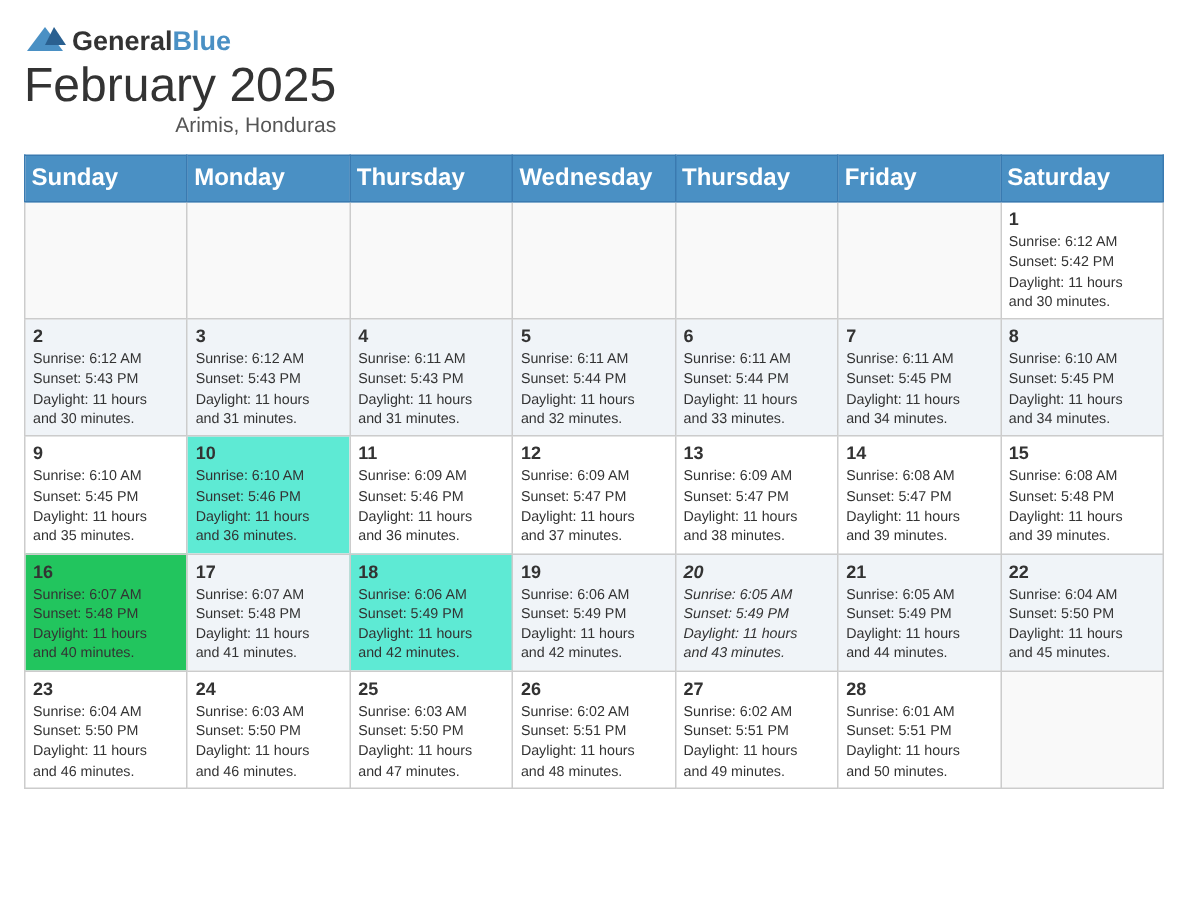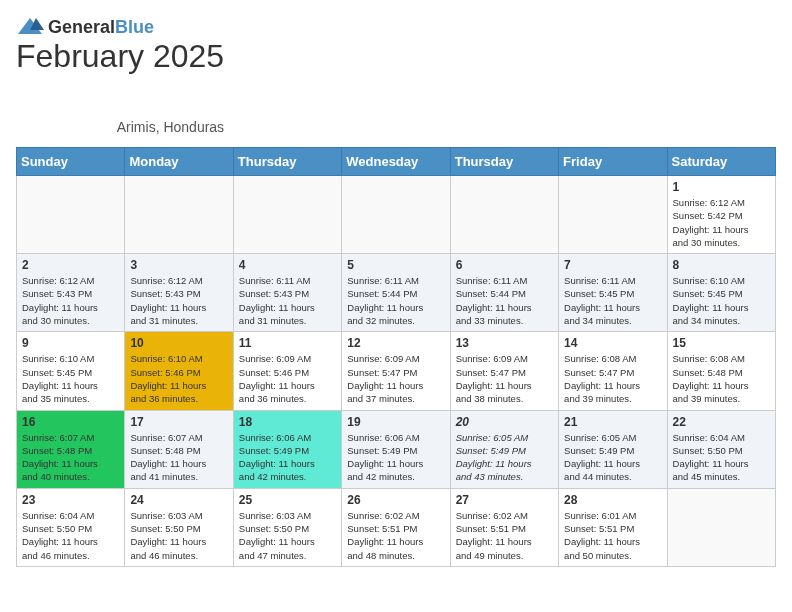--- a/index.html
+++ b/index.html
@@ -30,31 +30,30 @@
       text-align: right;
     }
     .month-year {
       font-size: 32px;
       font-weight: normal;
       color: #333;
     }
     .location {
       font-size: 14px;
       color: #555;
-      margin-top: 44px;
     }
     .calendar {
       width: 100%;
       border-collapse: collapse;
       border: 1px solid #ccc;
     }
     .calendar th {
       background: #4a90c4;
       color: #fff;
-      font-size: 13px;
+      font-size: 16px;
       font-weight: bold;
       padding: 6px 4px;
       text-align: left;
       border: 1px solid #3a7ab0;
     }
     .calendar td {
       border: 1px solid #ccc;
       vertical-align: top;
       padding: 4px 5px;
       width: 108px;
@@ -176,21 +175,21 @@
         </td>
       </tr>
       <tr>
         <td style="background: rgb(255, 255, 255);">
           <span class="day-num">9</span>
           <div class="day-info" style="white-space: pre-line;">Sunrise: 6:10 AM
 Sunset: 5:45 PM
 Daylight: 11 hours
 and 35 minutes.</div>
         </td>
-        <td style="background: #eab308; margin-left: 10px;">
+        <td style="background: #5eead4; margin-left: 10px;">
           <span class="day-num">10</span>
           <div class="day-info" style="white-space: pre-line;">Sunrise: 6:10 AM
 Sunset: 5:46 PM
 Daylight: 11 hours
 and 36 minutes.</div>
         </td>
         <td style="background: rgb(255, 255, 255);">
           <span class="day-num">11</span>
           <div class="day-info" style="white-space: pre-line;">Sunrise: 6:09 AM
 Sunset: 5:46 PM

